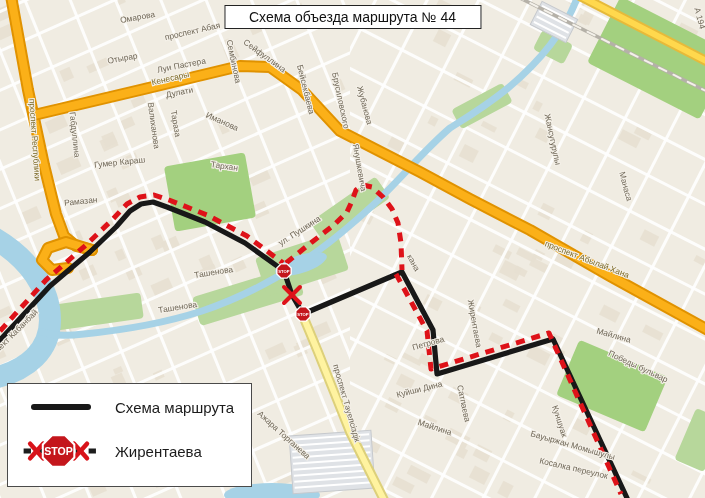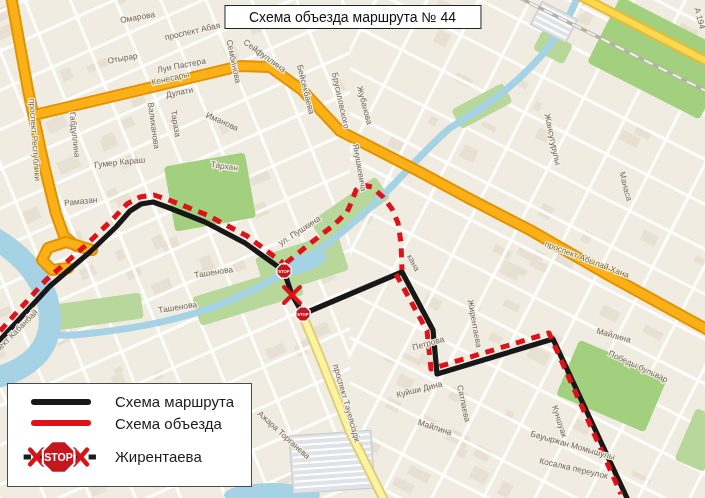--- a/index.html
+++ b/index.html
@@ -513,26 +513,20 @@
 
   <div class="legend">
     <div class="legend-row">
       <span class="swatch">
         <span class="bar" id="bar-black" style="background: rgb(24, 24, 24);"></span>
       </span>
       <span class="legend-label">Схема маршрута</span>
     </div>
     <div class="legend-row">
       <span class="swatch">
-        <span class="bar" id="bar-red" style="background: rgb(222, 18, 25);"></span>
-      </span>
-      <span class="legend-label">Схема объезда</span>
-    </div>
-    <div class="legend-row">
-      <span class="swatch">
         <svg width="86" height="40" viewBox="0 0 96 44">
           <line x1="2" y1="22" x2="94" y2="22" stroke="#1d1d1d" stroke-width="6" stroke-dasharray="9 7"></line>
           <g stroke="#d8131a" stroke-width="5.5" stroke-linecap="round">
             <line x1="10" y1="13" x2="26" y2="31"></line>
               <line x1="10" y1="31" x2="26" y2="13"></line>
           </g>
           <g stroke="#d8131a" stroke-width="5.5" stroke-linecap="round">
             <line x1="64" y1="13" x2="80" y2="31"></line>
               <line x1="64" y1="31" x2="80" y2="13"></line>
           </g>

